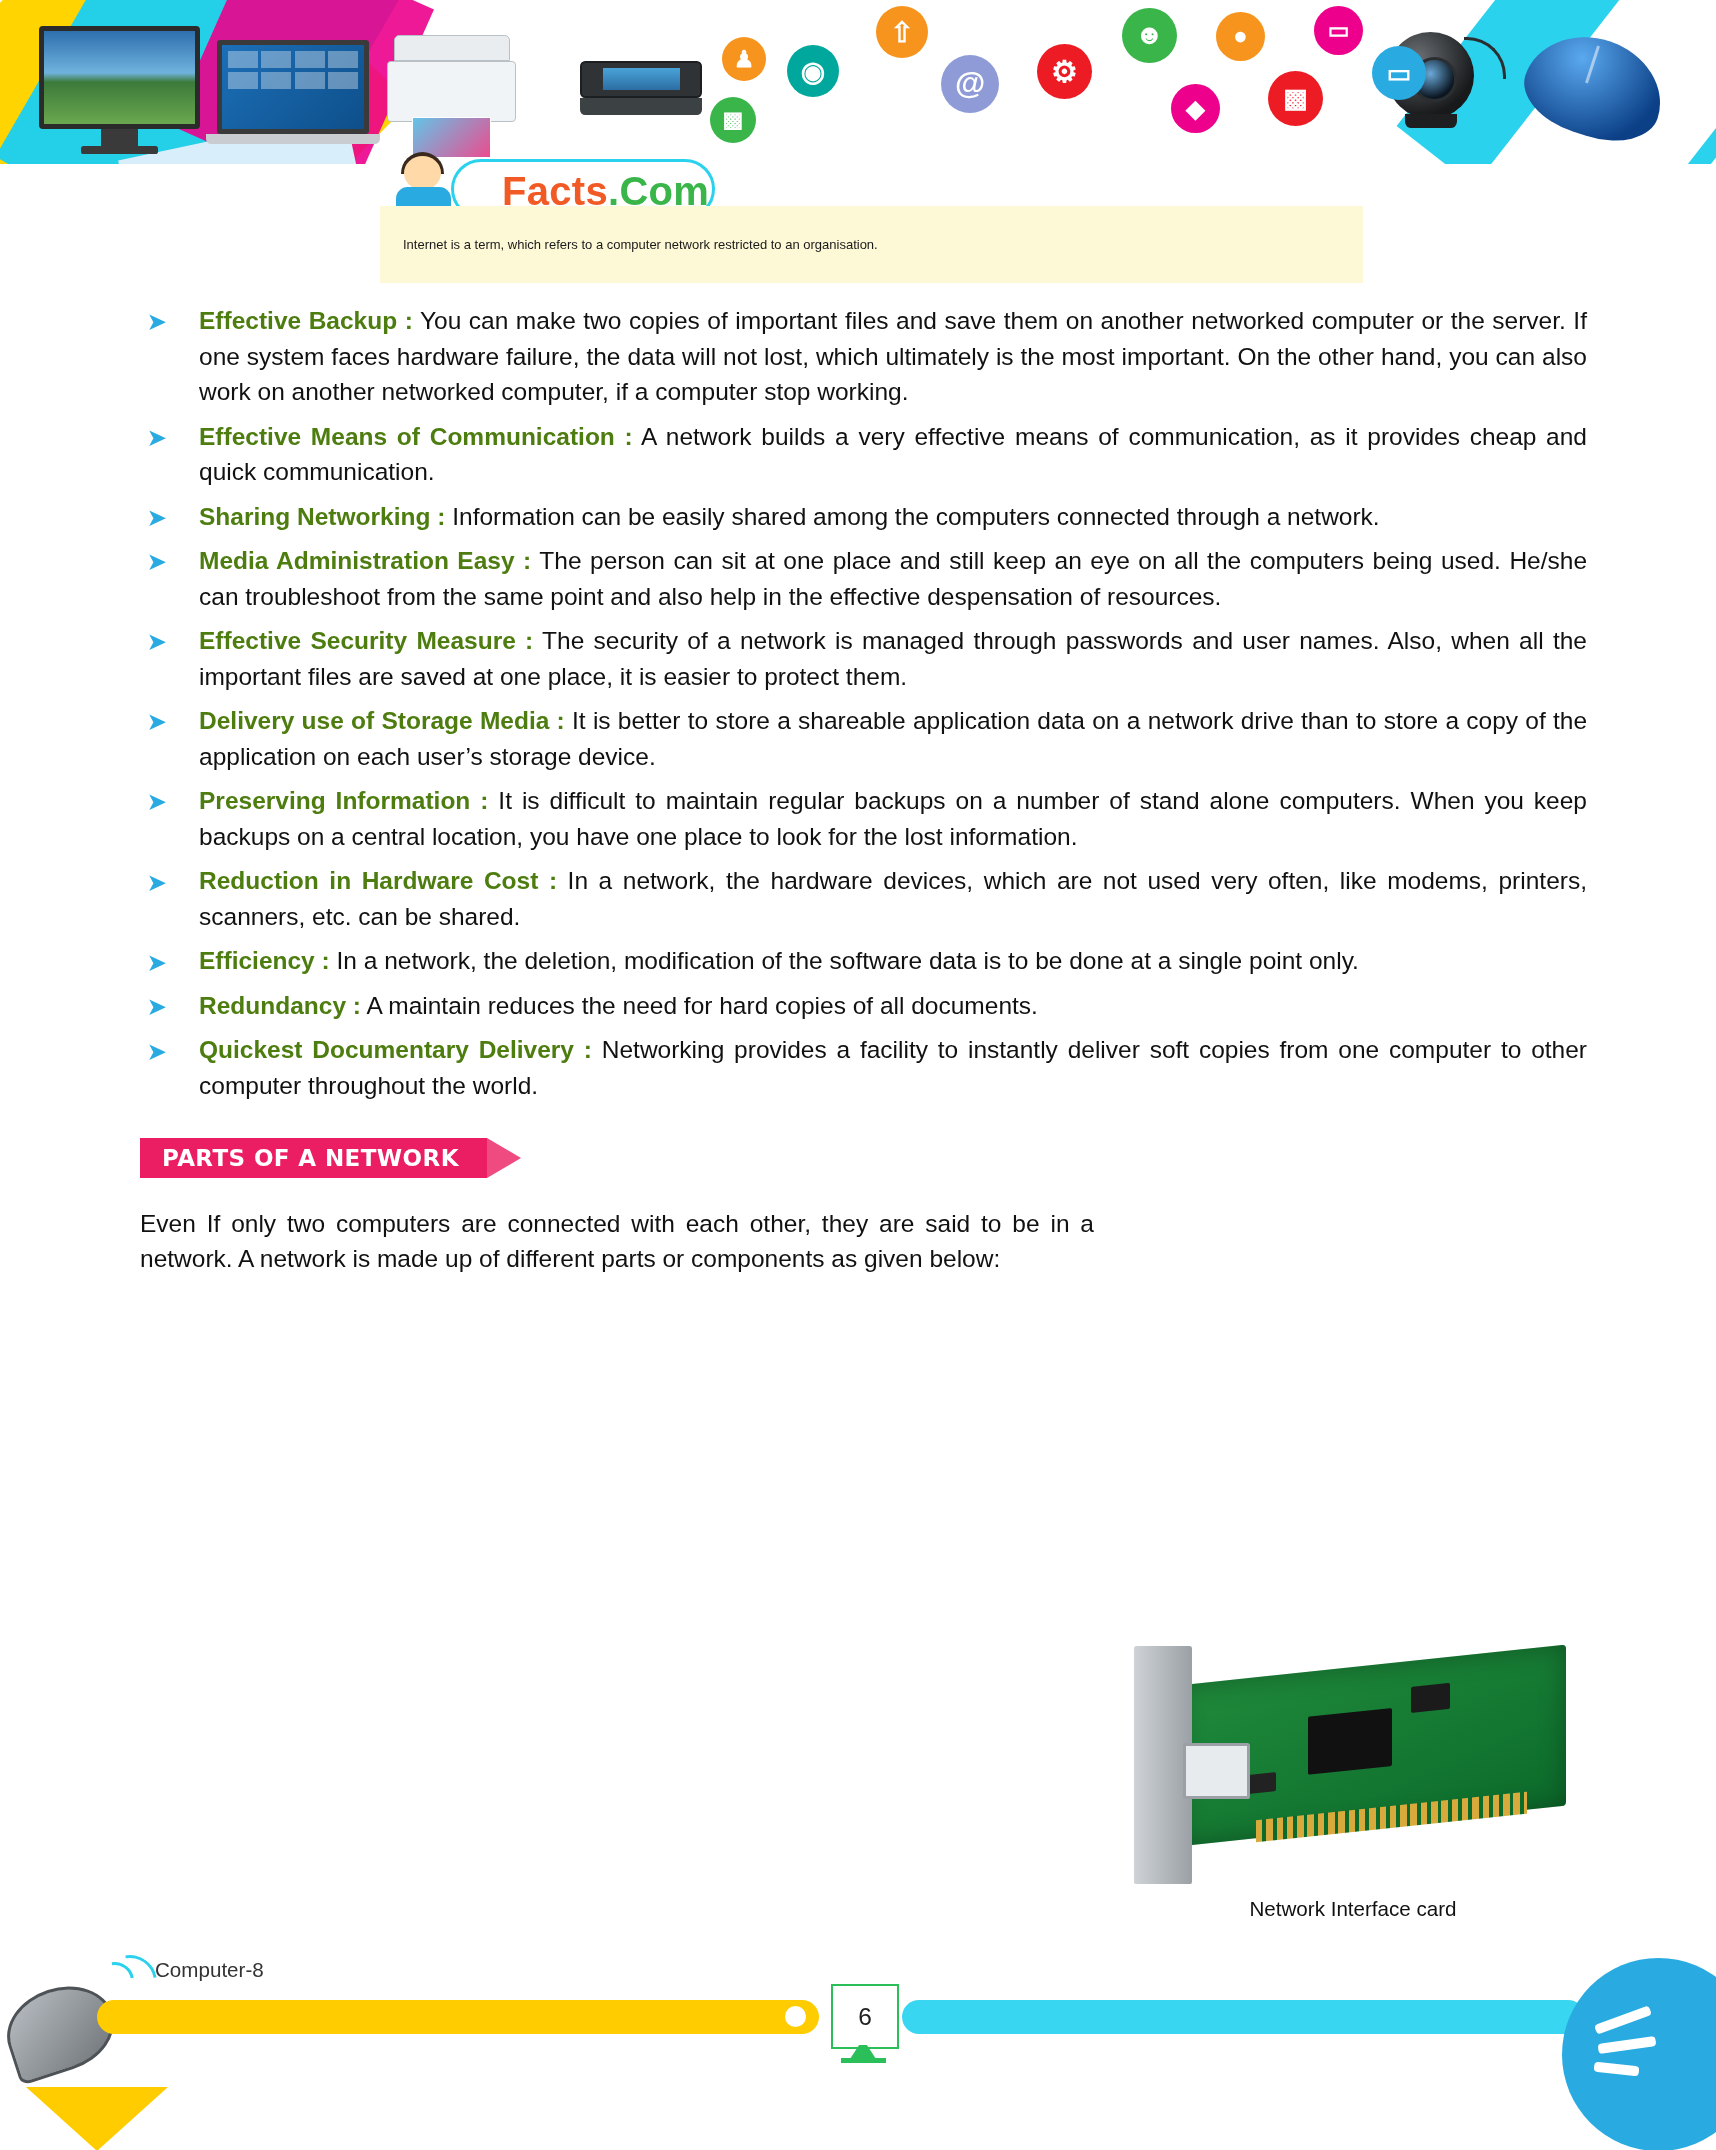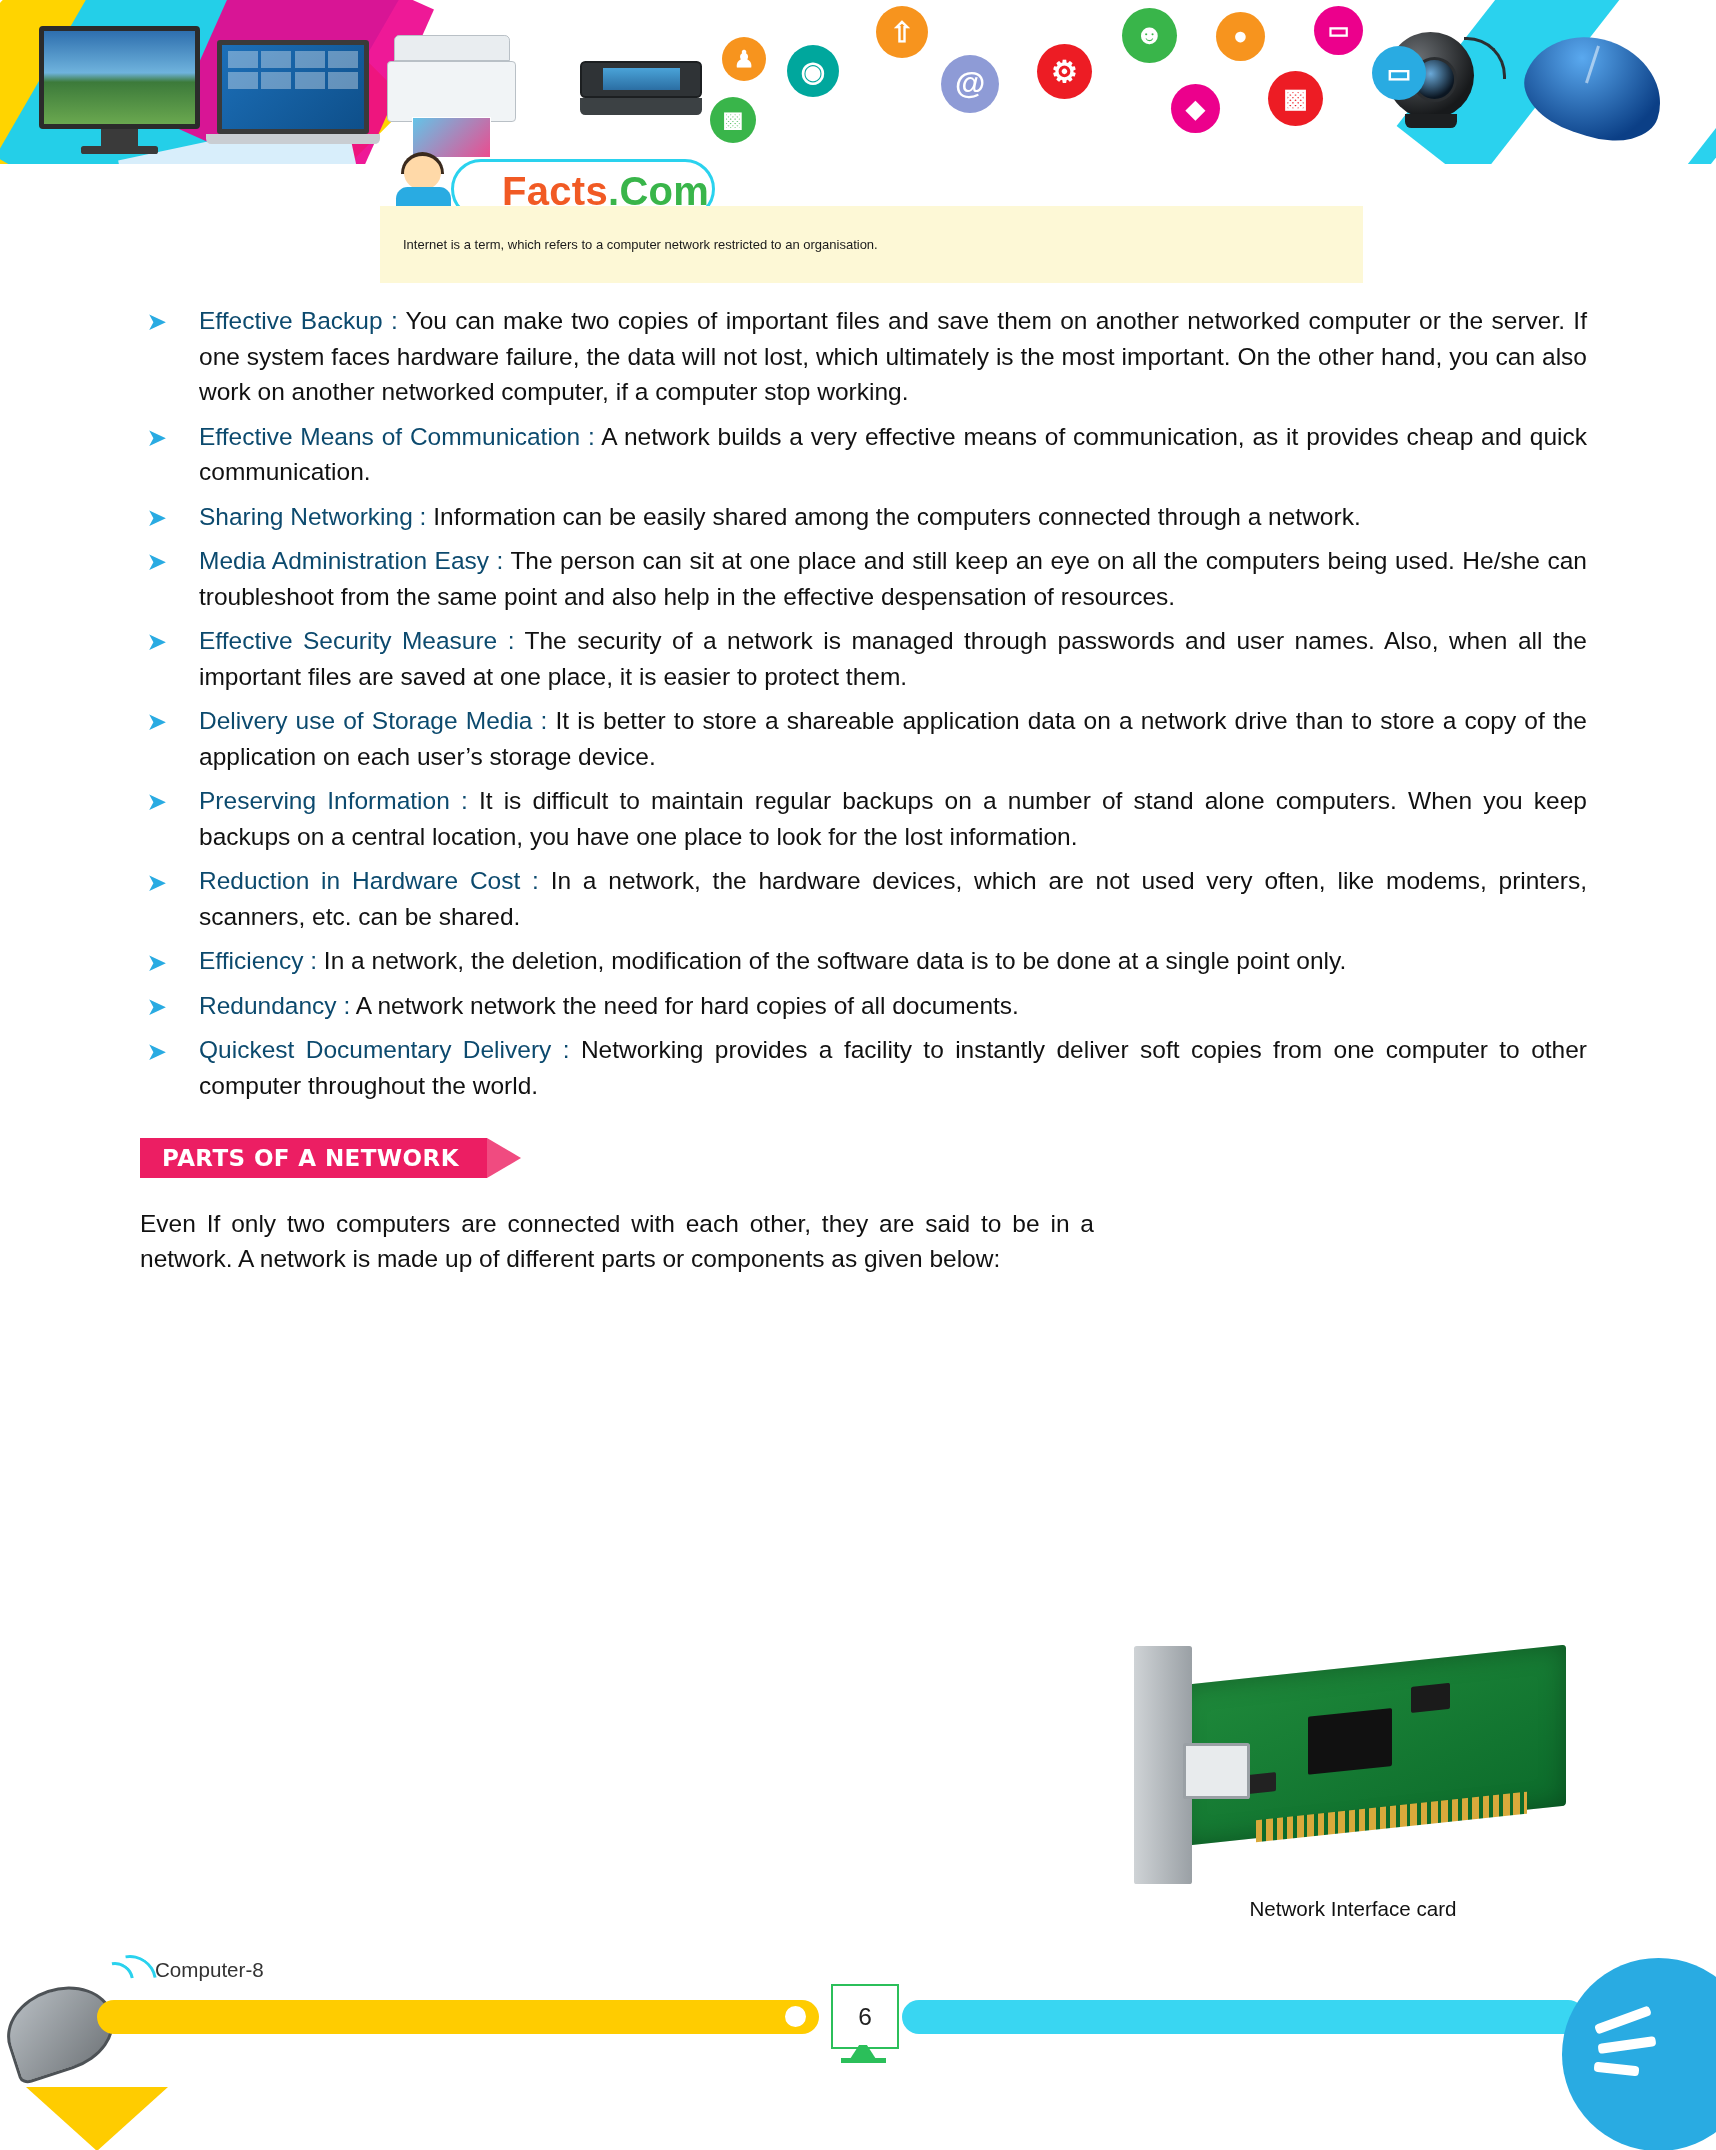--- a/index.html
+++ b/index.html
@@ -184,22 +184,22 @@
     line-height: 1.45;
     color: #111;
     text-align: justify;
     margin-bottom: 9px;
   }
   .bullet-item .arrow {
     position: absolute; left: 6.4px; top: 1.3px;
     color: #29abe2; font-size: 24.5px; line-height: 1.45;
   }
   .lead {
-    color: #0c4a6e;
-    font-weight: normal;
+    color: #4d7c0f;
+    font-weight: bold;
   }
 
   .section-head {
     position: relative;
     margin: 26px 0 17px 140px;
     display: inline-block;
     height: 40px;
   }
   .section-head .ribbon {
     position: relative;
@@ -503,21 +503,21 @@
       <span>In a network, the hardware devices, which are not used very often, like modems, printers, scanners, etc. can be shared.</span>
     </li>
     <li class="bullet-item">
       <span class="arrow">➤</span>
       <span class="lead">Efficiency :</span> 
       <span>In a network, the deletion, modification of the software data is to be done at a single point only.</span>
     </li>
     <li class="bullet-item">
       <span class="arrow">➤</span>
       <span class="lead">Redundancy :</span> 
-      <span>A network network the need for hard copies of all documents.</span>
+      <span>A maintain reduces the need for hard copies of all documents.</span>
     </li>
     <li class="bullet-item">
       <span class="arrow">➤</span>
       <span class="lead">Quickest Documentary Delivery :</span> 
       <span>Networking provides a facility to instantly deliver soft copies from one computer to other computer throughout the world.</span>
     </li>
   </ul>
 
   <div class="section-head">
     <div class="ribbon shade">

